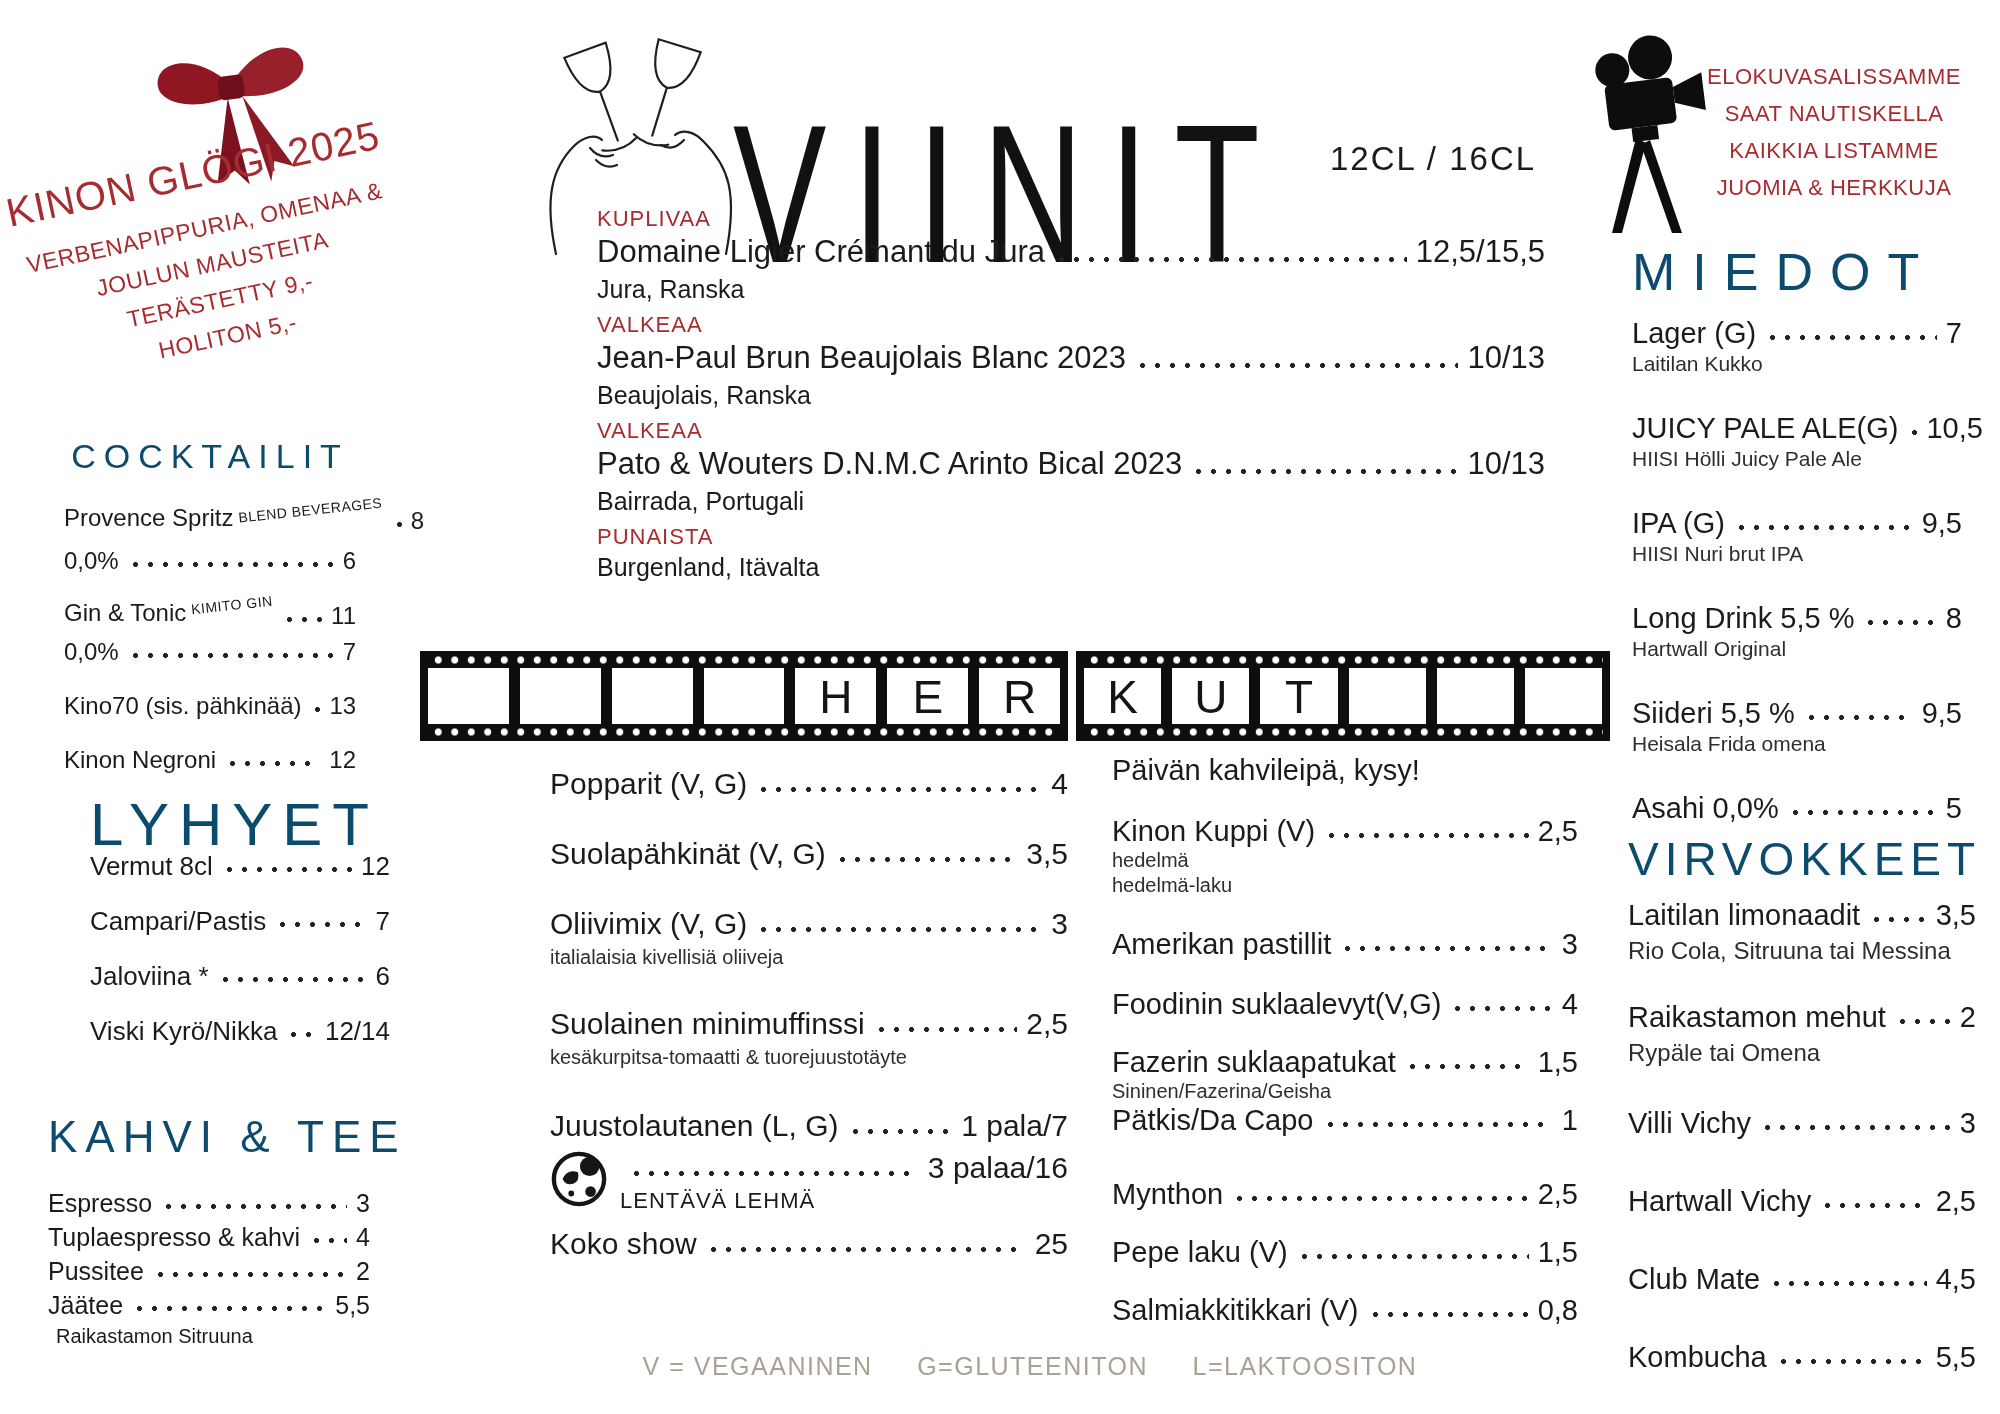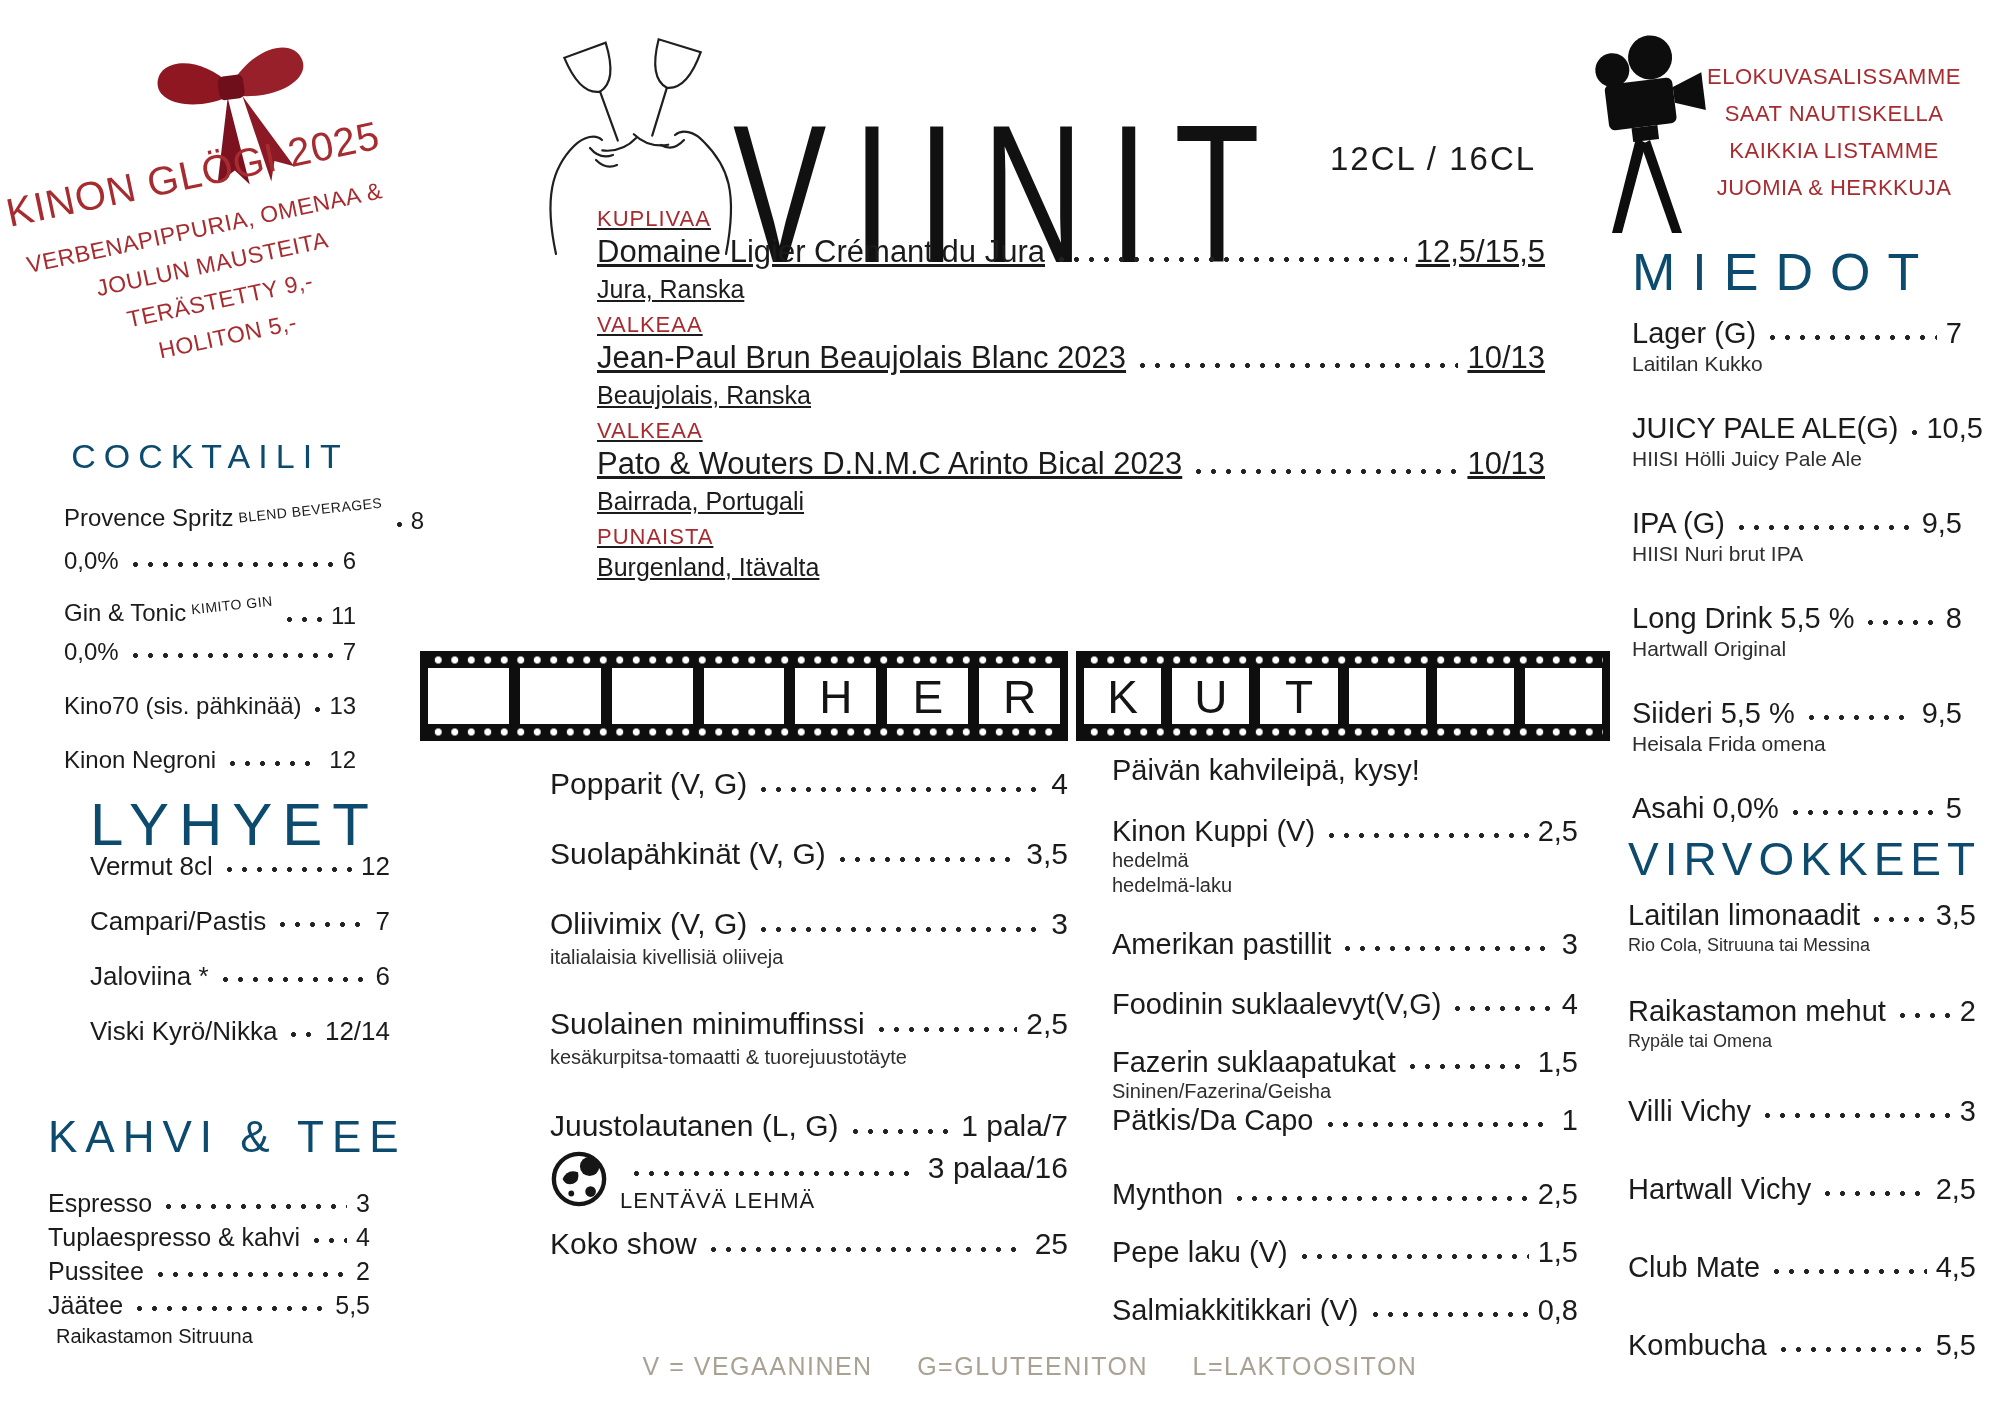--- a/index.html
+++ b/index.html
@@ -41,21 +41,21 @@
   #kahvi { left:48px; top:1112px; width:322px; }
   #kahvi h2 { font-size:44px; line-height:50px; letter-spacing:8px; text-align:center; margin-bottom:26px; }
   #kahvi .row { font-size:25px; line-height:31px; margin-bottom:3px; }
   #kahvi .knote { font-size:20px; margin:4px 0 0 8px; }
 
   
   #viinit-title { left:733px; top:90px; font-size:140px; line-height:150px; letter-spacing:26px;
                   transform:scale(1,1.4); transform-origin:left top; white-space:nowrap; color:#111; }
   #viinit-sizes { left:1330px; top:140px; font-size:33px; letter-spacing:2px; }
   #wine-list { left:597px; top:206px; width:948px; }
-  .wentry { margin-bottom:8px;text-decoration:underline; }
+  .wentry { margin-bottom:8px; }
   .wlabel { color:var(--red); font-size:22px; line-height:26px; letter-spacing:1px; }
   #wine-list .row { font-size:31px; line-height:40px; }
   .worigin { font-size:25px; line-height:30px; margin-top:2px; }
 
   
   #strip { left:420px; top:651px; width:1190px; height:90px; display:flex; gap:8px; }
   .seg { background:#0e0e0e; display:flex; flex-direction:column; padding:5px 7px; height:90px; }
   .holes { height:13px;
     background-image:radial-gradient(circle, #ffffff 3.3px, rgba(0,0,0,0) 3.8px);
     background-size:16.5px 13px; background-repeat:repeat-x; background-position:3px 50%; }
@@ -80,21 +80,21 @@
   #cinema-note { left:1700px; top:58px; width:268px; color:var(--red); font-size:22px; line-height:37px;
                  text-align:center; letter-spacing:.5px; white-space:nowrap; }
   #miedot { left:1632px; top:244px; width:330px; }
   #miedot h2 { font-size:52px; line-height:56px; letter-spacing:17px; margin-bottom:16px; }
   #miedot .row { font-size:29px; line-height:34px; }
   #miedot .desc { font-size:21px; line-height:25px; margin-top:1px; }
 
   #virvokkeet { left:1628px; top:834px; width:348px; }
   #virvokkeet h2 { font-size:46px; line-height:50px; letter-spacing:6px; margin-bottom:14px; }
   #virvokkeet .row { font-size:29px; line-height:34px; }
-  #virvokkeet .desc { font-size:18px; line-height:26px; margin-top:0; }
+  #virvokkeet .desc { font-size:24px; line-height:26px; margin-top:6px; }
 
   
   #legend { left:600px; top:1352px; width:860px; text-align:center; color:var(--legend);
             font-size:25px; letter-spacing:1.5px; }
   #legend span { display:inline-block; margin:0 18px; white-space:nowrap; }
 
   
   #bow { left:148px; top:34px; }
   #glasses { left:520px; top:26px; }
   #camera { left:1586px; top:28px; }

